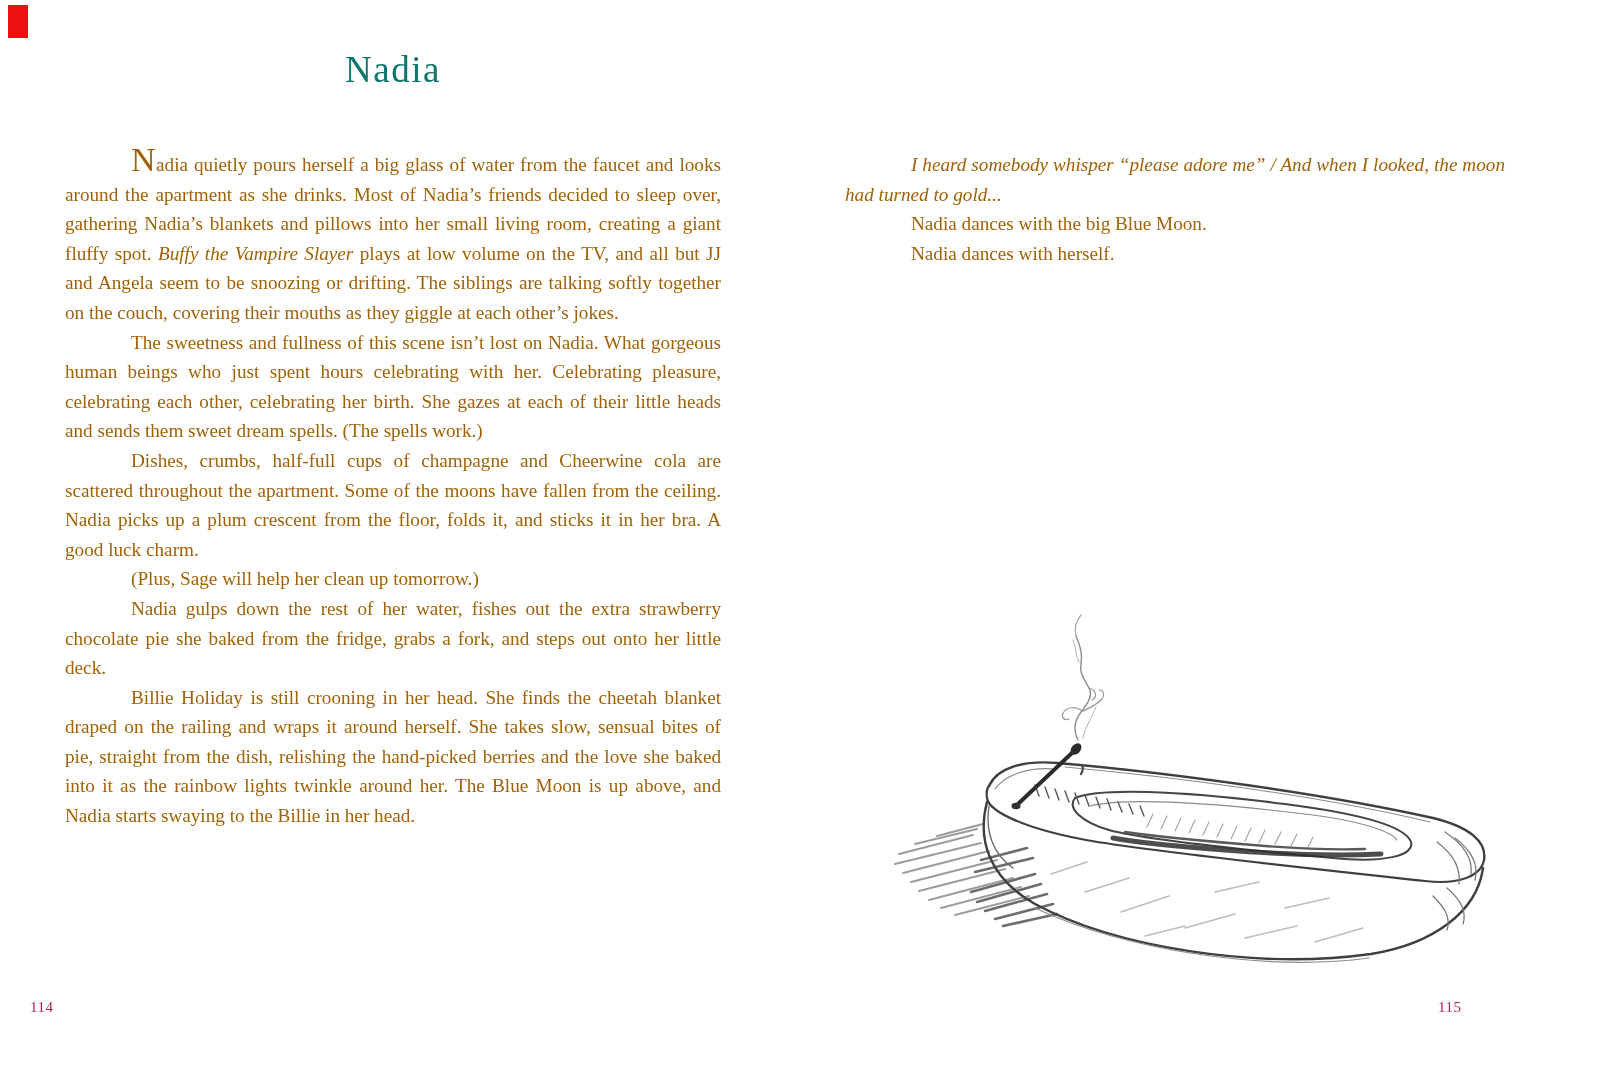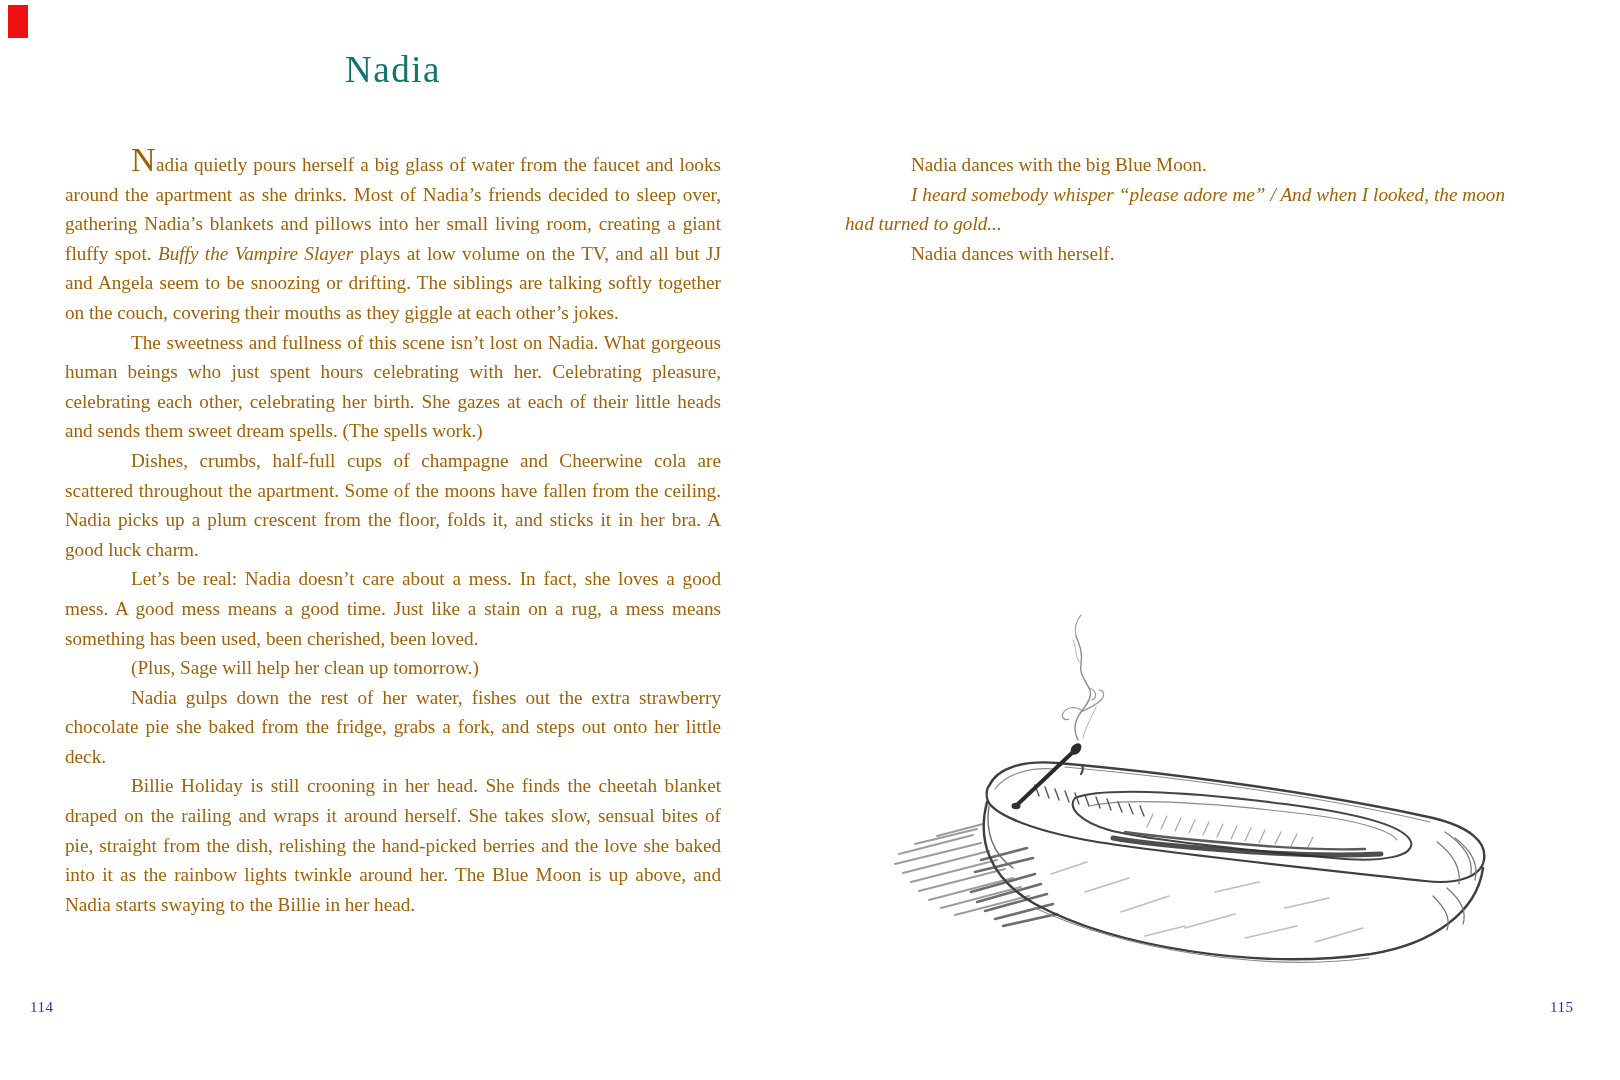--- a/index.html
+++ b/index.html
@@ -19,49 +19,48 @@
     color:#a16207;
   }
   .text-block.left{left:65px;width:656px;}
   .text-block.right{left:845px;width:660px;}
   .text-block p{margin:0;text-indent:66px;}
   .em{font-style:italic;}
   .dropcap{
     font-size:34px;line-height:0;letter-spacing:0.5px;
   }
   .folio{
-    position:absolute;top:999px;font-size:15px;color:#4c1d95;
+    position:absolute;top:999px;font-size:15px;color:#be185d;
     letter-spacing:0.5px;
   }
   .folio.left{left:30px;}
-  .folio.right{left:1550px;text-align:center;}
+  .folio.right{left:1438px;text-align:center;}
   .illustration{
     position:absolute;left:885px;top:592px;width:640px;height:390px;
   }
 </style>
 </head>
 <body>
 
 <div class="corner-mark" style="background: rgb(238, 17, 17);"></div>
 
 <div class="chapter-title">Nadia</div>
 
 <div class="text-block left">
     <p><span class="dropcap">N</span><span>adia quietly pours herself a big glass of water from the faucet and looks around the apartment as she drinks. Most of Nadia’s friends decided to sleep over, gathering Nadia’s blankets and pillows into her small living room, creating a giant fluffy spot. </span><span class="em">Buffy the Vampire Slayer</span><span> plays at low volume on the TV, and all but JJ and Angela seem to be snoozing or drifting. The siblings are talking softly together on the couch, covering their mouths as they giggle at each other’s jokes.</span></p>
     <p><span>The sweetness and fullness of this scene isn’t lost on Nadia. What gorgeous human beings who just spent hours celebrating with her. Celebrating pleasure, celebrating each other, celebrating her birth. She gazes at each of their little heads and sends them sweet dream spells. (The spells work.)</span></p>
     <p><span>Dishes, crumbs, half-full cups of champagne and Cheerwine cola are scattered throughout the apartment. Some of the moons have fallen from the ceiling. Nadia picks up a plum crescent from the floor, folds it, and sticks it in her bra. A good luck charm.</span></p>
-    <p><span>Let’s be real: Nadia doesn’t care about a mess. In fact, she loves a good mess. A good mess means a good time. Just like a stain on a rug, a mess means something has been used, been cherished, been loved.</span></p>
     <p><span>(Plus, Sage will help her clean up tomorrow.)</span></p>
     <p><span>Nadia gulps down the rest of her water, fishes out the extra strawberry chocolate pie she baked from the fridge, grabs a fork, and steps out onto her little deck.</span></p>
     <p><span>Billie Holiday is still crooning in her head. She finds the cheetah blanket draped on the railing and wraps it around herself. She takes slow, sensual bites of pie, straight from the dish, relishing the hand-picked berries and the love she baked into it as the rainbow lights twinkle around her. The Blue Moon is up above, and Nadia starts swaying to the Billie in her head.</span></p>
   </div>
 
 <div class="text-block right">
+    <p><span class="em">I heard somebody whisper “please adore me” / And when I looked, the moon had turned to gold...</span></p>
     <p><span>Nadia dances with the big Blue Moon.</span></p>
-    <p><span class="em">I heard somebody whisper “please adore me” / And when I looked, the moon had turned to gold...</span></p>
     <p><span>Nadia dances with herself.</span></p>
   </div>
 
 <svg class="illustration" viewBox="0 0 640 390" xmlns="http://www.w3.org/2000/svg">
   <g fill="none" stroke-linecap="round">
 
     <g stroke="#9c9c9c" stroke-width="2">
       <path d="M14 262 L88 243"></path>
       <path d="M10 272 L96 251"></path>
       <path d="M18 281 L104 259"></path>

